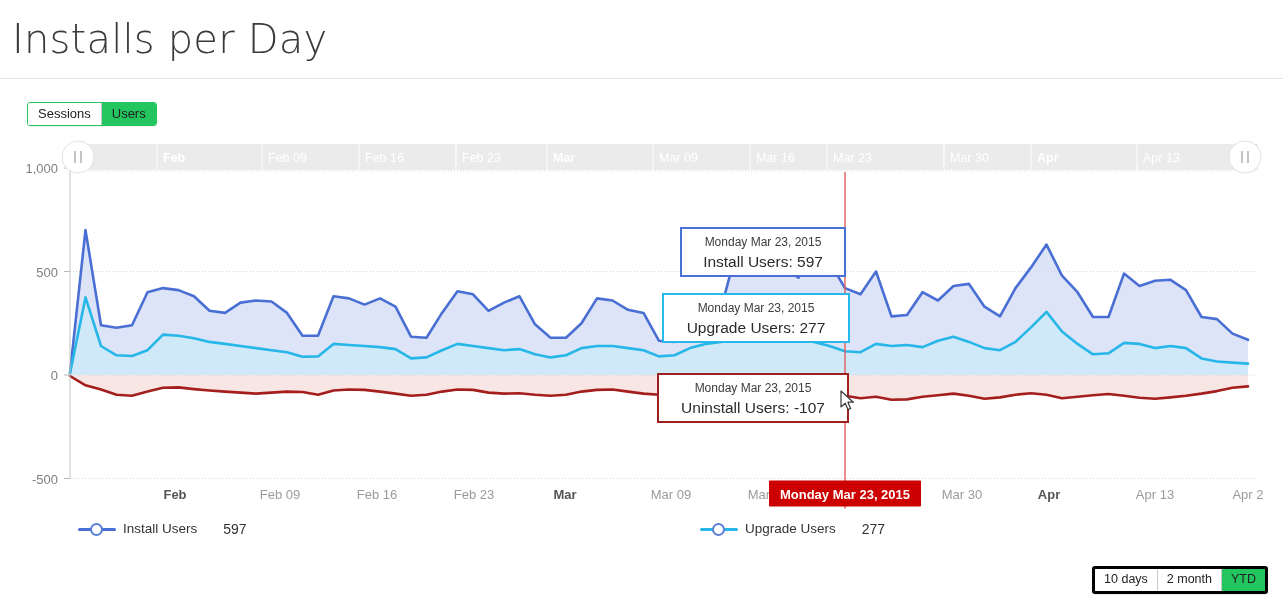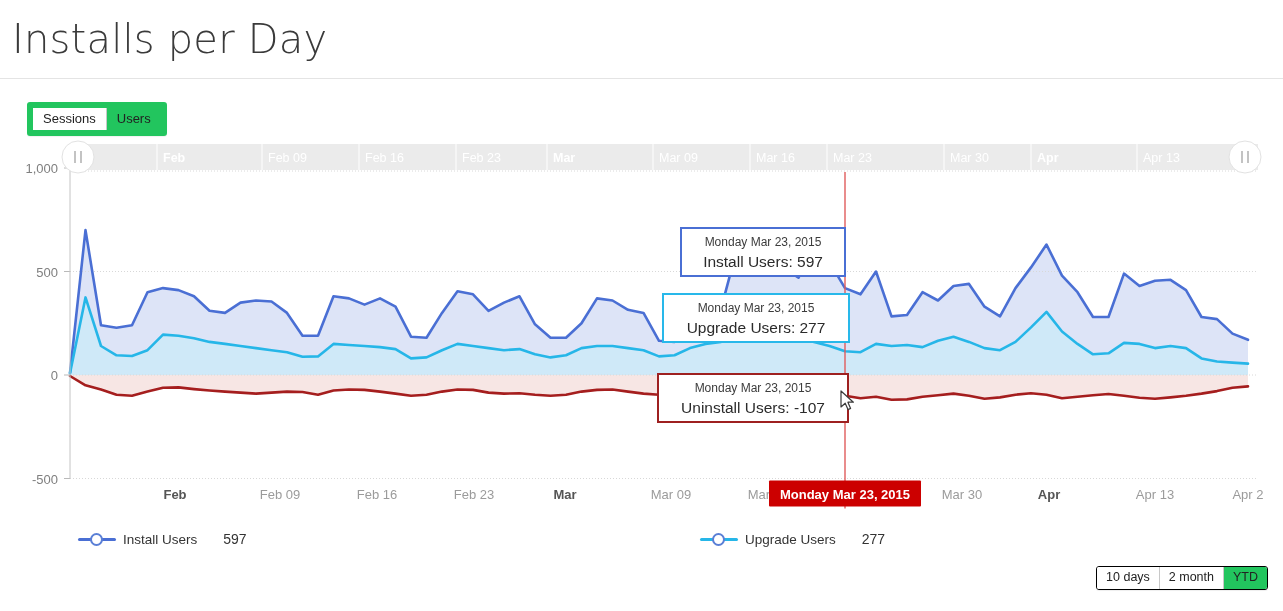--- a/index.html
+++ b/index.html
@@ -21,21 +21,21 @@
     white-space:nowrap;
   }
   .header-rule{
     position:absolute;left:0;top:78px;width:1283px;height:1px;
     background:#e4e4e4;
   }
   
   .mode-toggle{
     position:absolute;left:27px;top:102px;
     display:flex;
-    border:6px solid #22c55e;
+    border:1px solid #22c55e;
     border-radius:3px;
     overflow:hidden;
     box-shadow:0 1px 1px rgba(0,0,0,.06);
     background:#fff;
   }
   .mode-btn{
     font-size:13px;
     padding:3px 10px 4px 10px;
     color:#222;
     background:#fff;
@@ -80,38 +80,38 @@
   
   .tt-box{fill:#ffffff;stroke-width:2;}
   .tt-date{fill:#3c3c3c;font-size:12px;text-anchor:middle;font-family:"Liberation Sans",sans-serif;}
   .tt-value{fill:#2b2b2b;font-size:15.5px;text-anchor:middle;font-family:"Liberation Sans",sans-serif;}
 
   
   .legend-row{
     position:absolute;left:0;top:521px;width:1283px;height:28px;
   }
   .legend-item{
-    position:absolute;top:0;display:flex;align-items:flex-end;height:26px;
+    position:absolute;top:0;display:flex;align-items:flex-start;height:26px;
     cursor:pointer;
   }
   .legend-mark{width:38px;height:16px;position:relative;margin-right:7px;}
   .legend-mark .lm-line{
     position:absolute;left:0;top:7px;width:38px;height:3px;border-radius:2px;
   }
   .legend-mark .lm-dot{
     position:absolute;left:12px;top:2px;width:9px;height:9px;border-radius:50%;
     background:#fff;border:2.5px solid #5a7fd6;
   }
   .legend-name{font-size:13.5px;color:#333;white-space:nowrap;}
   .legend-val{font-size:14px;color:#333;margin-left:26px;white-space:nowrap;}
 
   
   .range-sel{
     position:absolute;right:15px;top:566px;
-    display:flex;border:1px solid #000000;border-radius:3px;overflow:hidden;
+    display:flex;border:3px solid #000000;border-radius:3px;overflow:hidden;
     box-shadow:0 1px 1px rgba(0,0,0,.07);background:#fff;
   }
   .range-btn{
     font-size:12.5px;padding:3px 9px 4px 9px;background:#fff;border:none;
     color:#222;cursor:pointer;font-family:"Liberation Sans",sans-serif;line-height:15px;
   }
   .range-btn + .range-btn{border-left:1px solid #c8c8c8;}
   .range-btn.active{background:#22c55e;}
 
   

